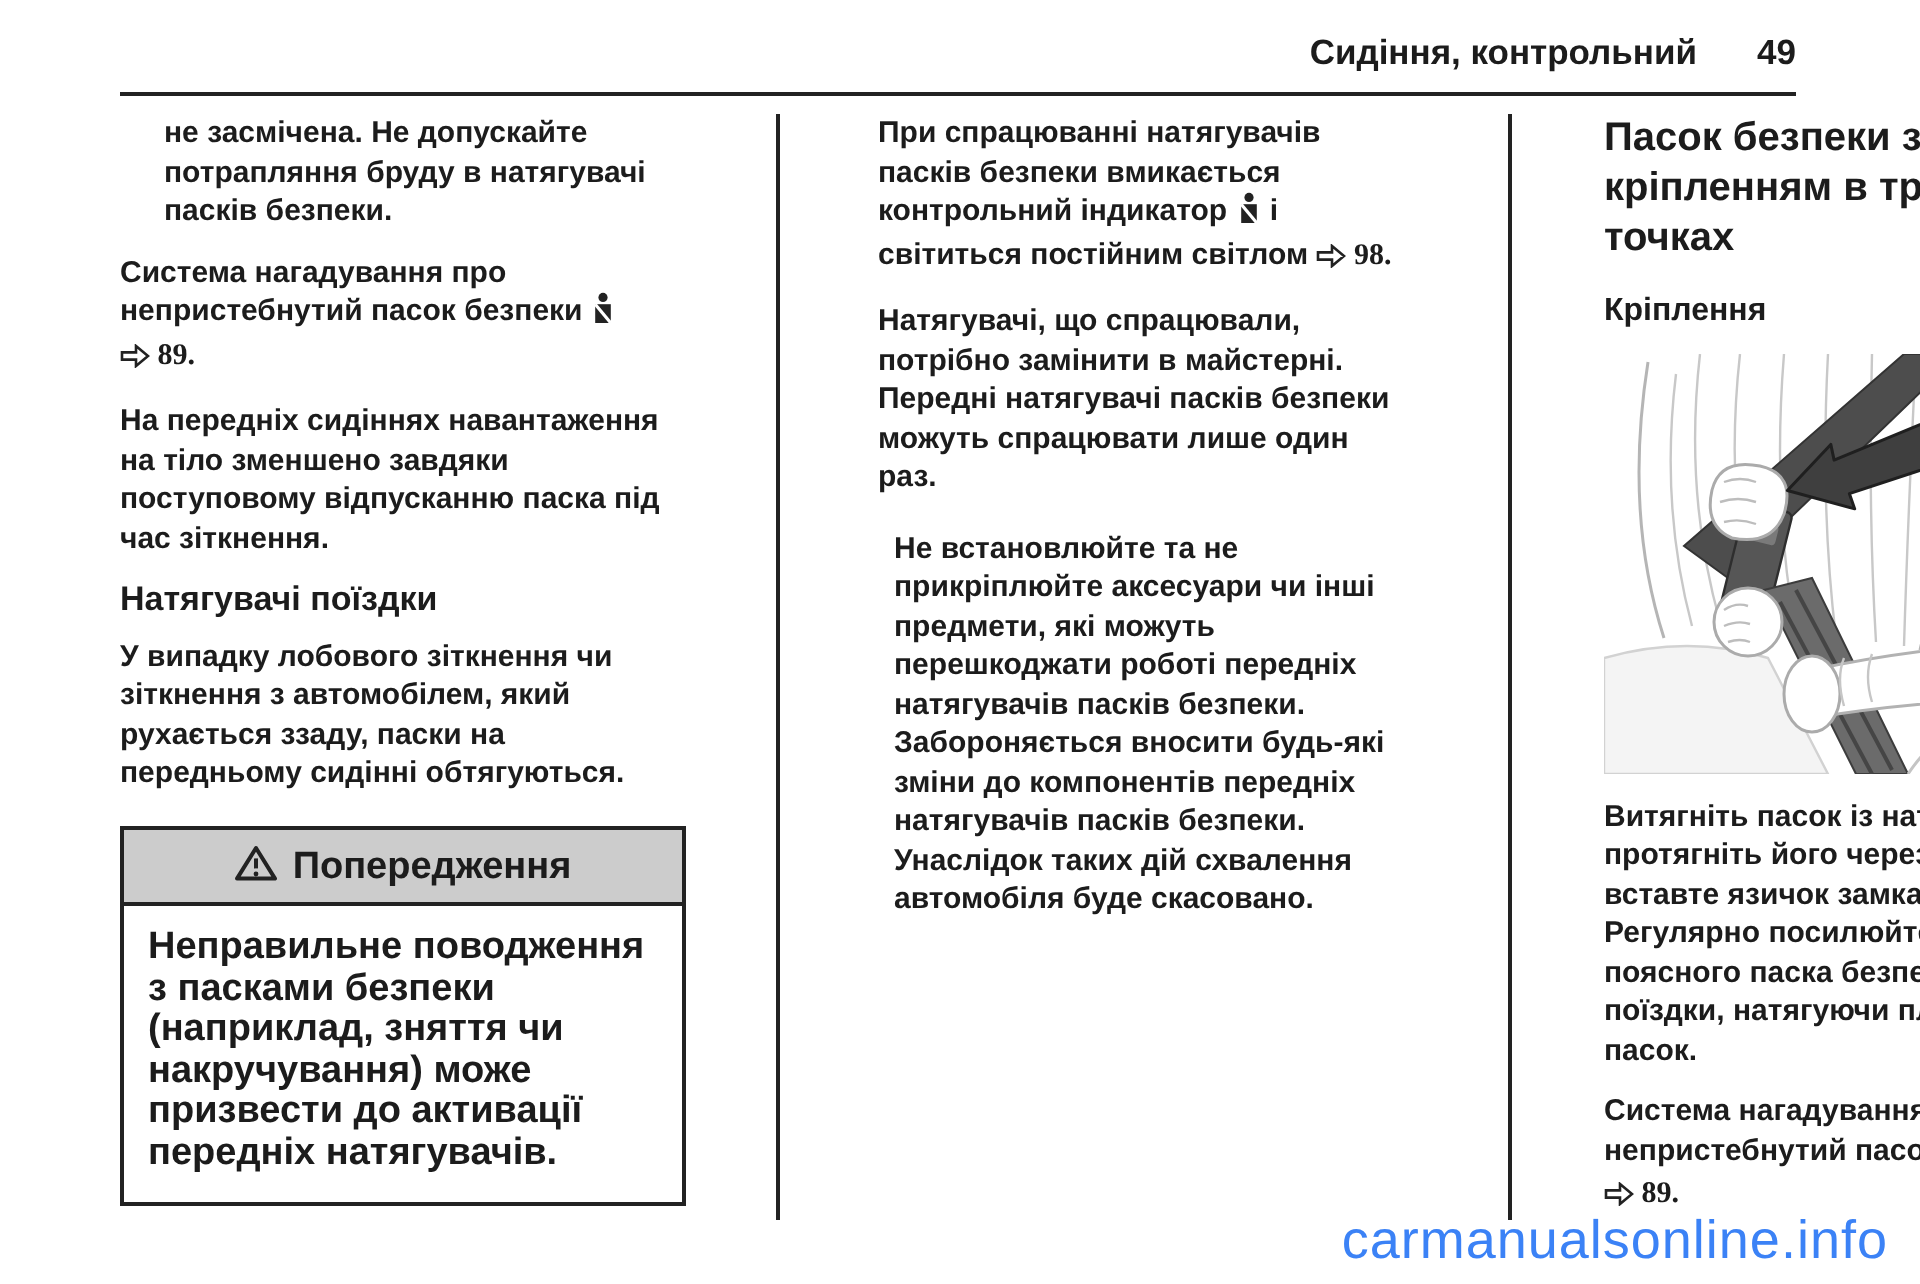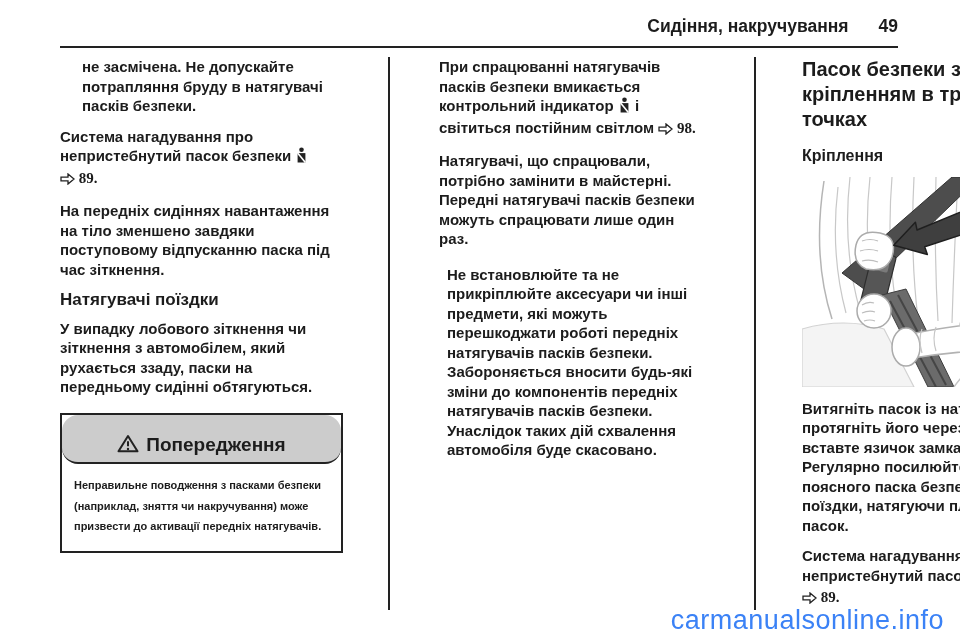--- a/index.html
+++ b/index.html
@@ -44,26 +44,26 @@
   .warning-box {
     margin-top: 16px;
     border: 2px solid #222;
     width: 283px;
   }
   .warning-header {
     background: #cccccc;
     border-bottom: 2px solid #222;
     display: flex; align-items: center; justify-content: center;
     gap: 7px;
-    padding: 19px 0 6px;
-    font-size: 19px; font-weight: bold; border-radius: 16px;
+    padding: 7px 0 6px;
+    font-size: 19px; font-weight: bold;
   }
   .warning-body {
     padding: 11px 12px 14px;
-    font-size: 11px; line-height: 20.5px; font-weight: bold;
+    font-size: 19px; line-height: 20.5px; font-weight: bold;
   }
   .note-block { margin-left: 8px; margin-top: 16px; }
   .inline-icon { display: inline-block; vertical-align: -2px; }
   .ref-group { white-space: nowrap; font-family: Liberation Serif, serif; }
   .figure {
     width: 254px; height: 210px;
     margin: 4px 0 12px;
     background: #ffffff;
   }
   .watermark {
@@ -71,21 +71,21 @@
     top: 605px; right: 16px;
     font-size: 27px;
     color: #3b82f6;
     letter-spacing: 0.5px;
   }
 </style>
 </head>
 <body>
 
 <div class="page-header">
-  <span>Сидіння, накручування</span>
+  <span>Сидіння, контрольний</span>
   <span>49</span>
 </div>
 
 <div class="content">
 
   <div class="col col-1">
     <p class="para indent">не засмічена. Не допускайте потрапляння бруду в натягувачі пасків безпеки.</p>
 
     <p class="para">
       <span>Система нагадування про непристебнутий пасок безпеки</span>

